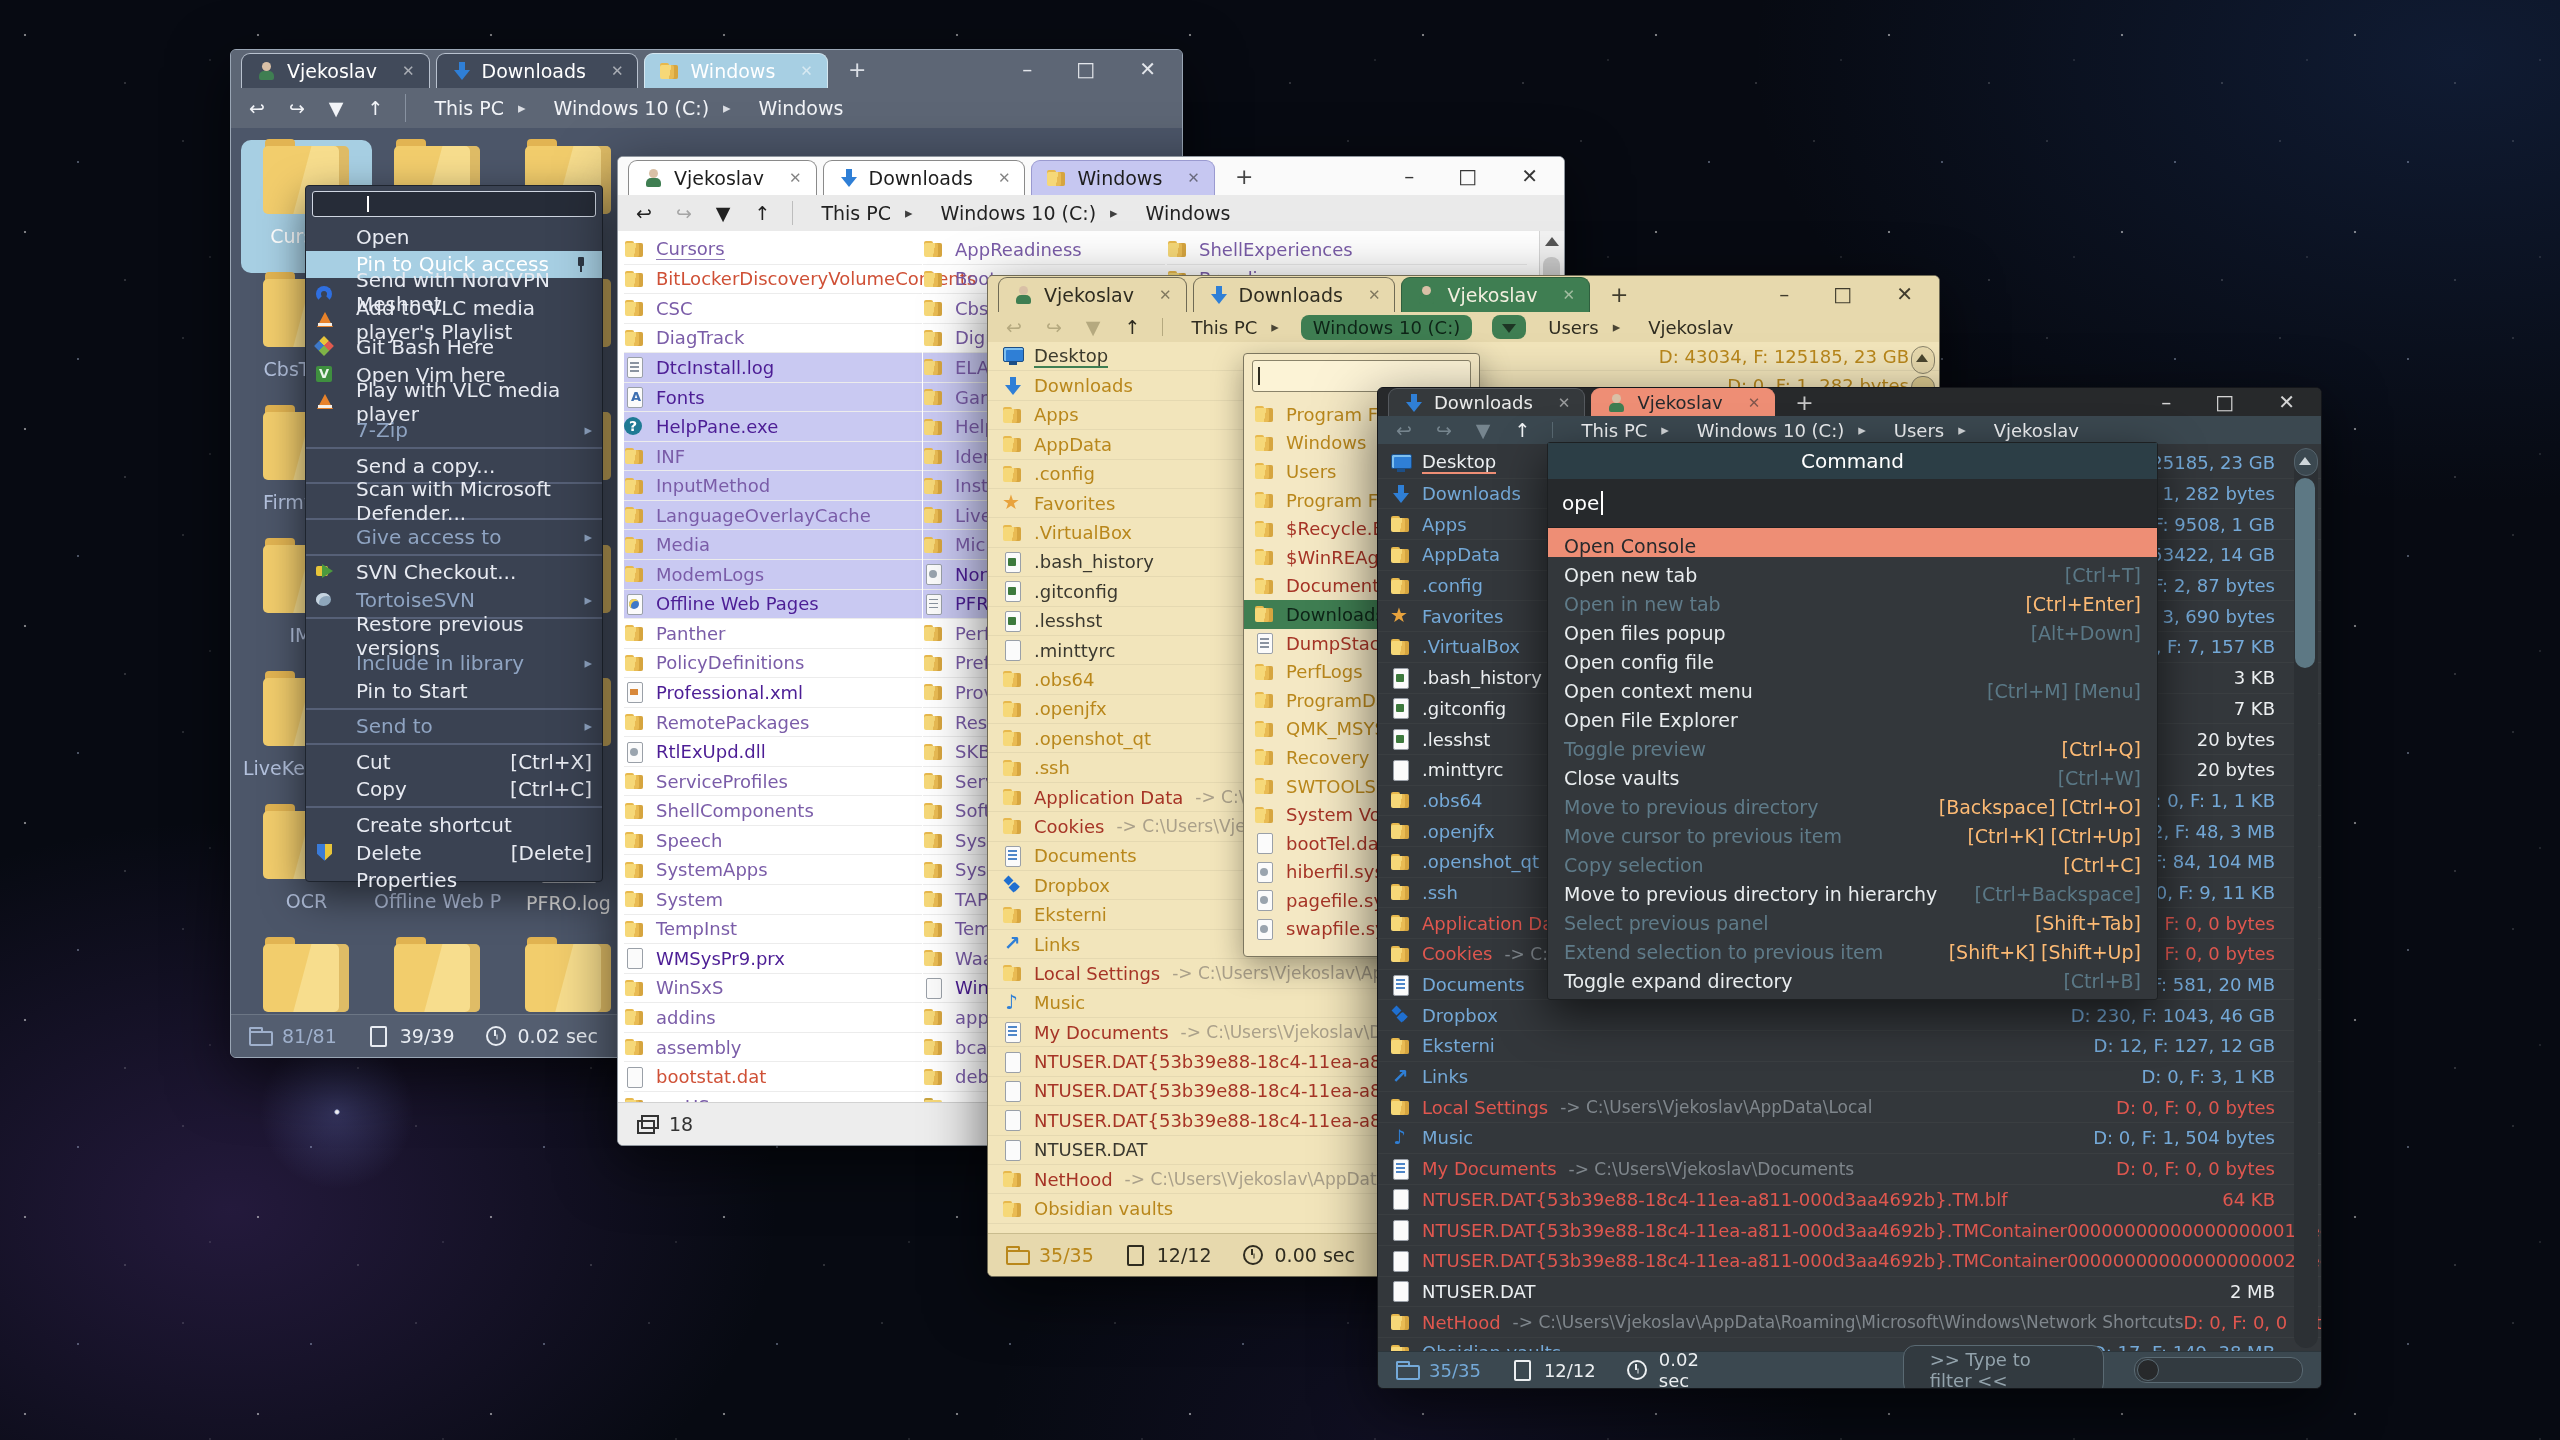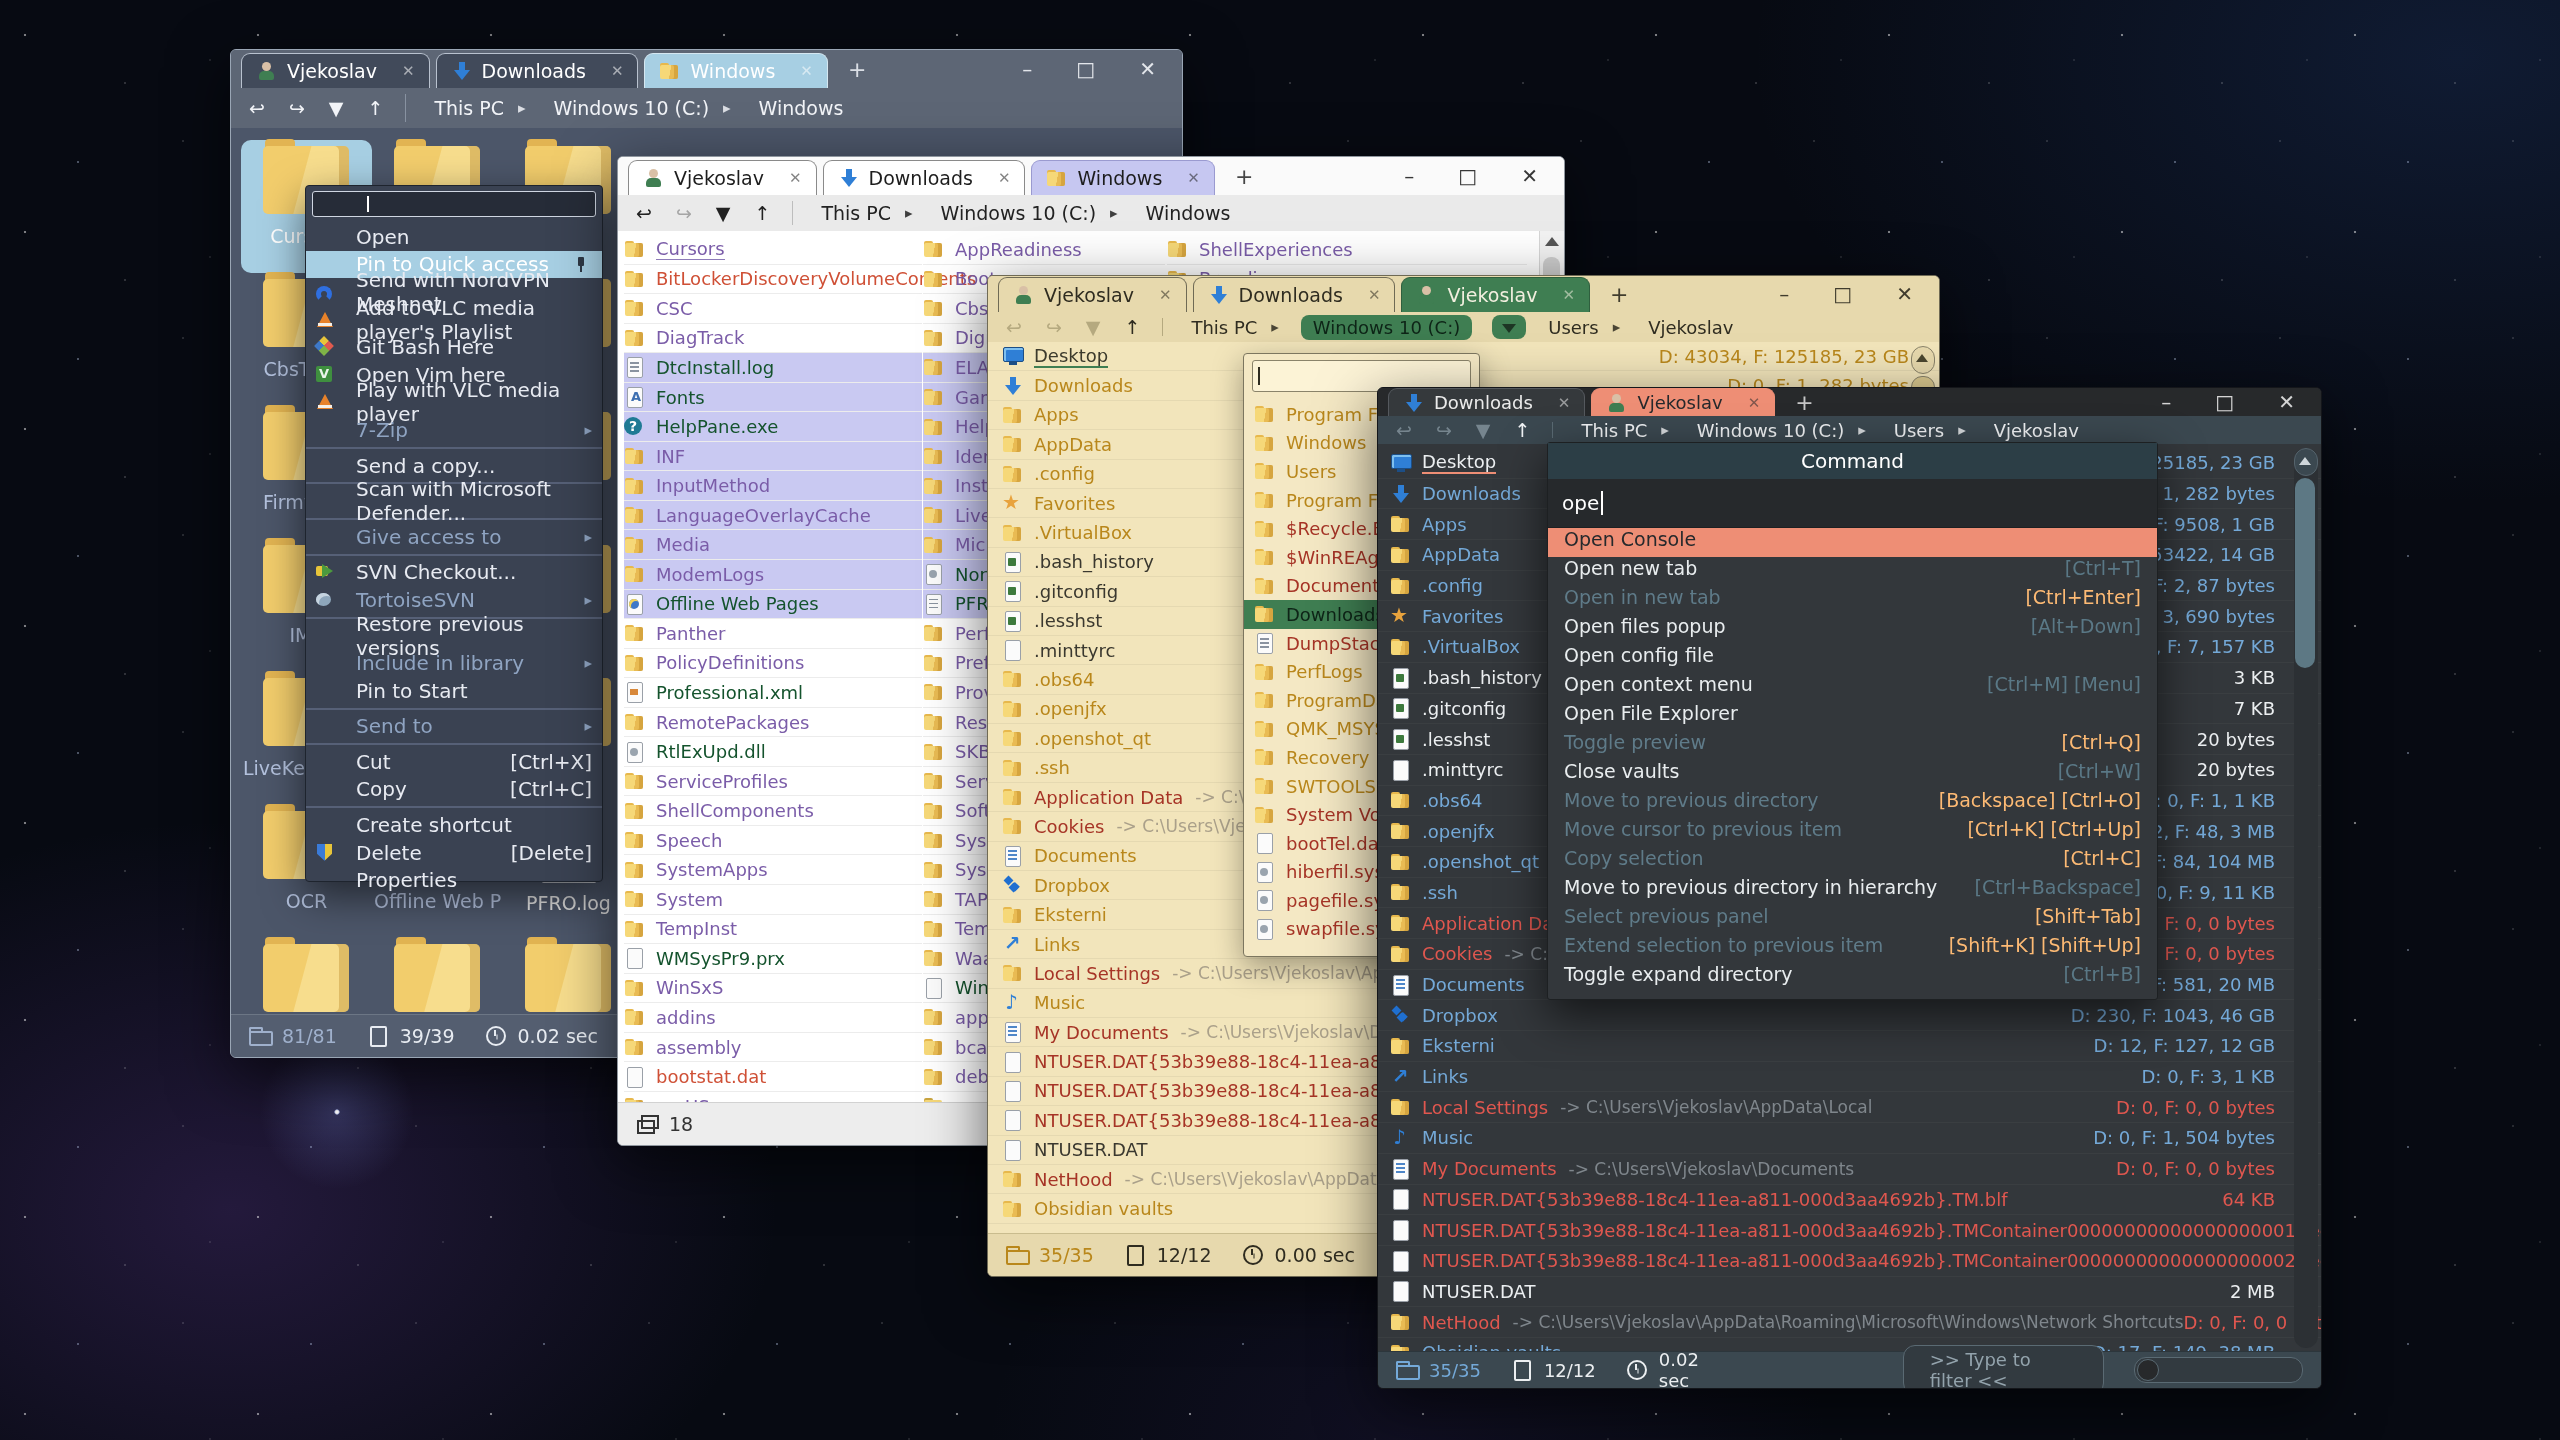--- a/index.html
+++ b/index.html
@@ -145,21 +145,21 @@
   .win2 .tab.active{background:#c6c7f1;border-color:#9a9ad0;}
   .win2 .newtab{color:#333}
   .win2 .toolbar{background:#eaeaea;height:36px;color:#222;border-bottom:1px solid #d2d2d2;}
   .win2 .tb-div{background:#bdbdbd;}
   .win2 .nav.dim{color:#a5a5a5}
   .win2 .content{top:74px;bottom:42px;background:#fff;}
   .win2 .statusbar{height:42px;background:#ededed;color:#333;border-top:1px solid #d2d2d2;}
   .col{position:absolute;top:4px;}
   .col .frow{height:28.55px;border-bottom:1px solid #ececec;padding-right:6px;}
   .win2 .k-folder .fname{color:#7a5ca8;}
-  .win2 .k-file .fname{color:#14532d;}
+  .win2 .k-file .fname{color:#4c1d95;}
   .win2 .k-red .fname{color:#cf5036;}
   .win2 .frow.sel{background:#c9c9f2;}
   .win2 .frow.cursor .fname{border-bottom:1.5px solid #8d7bb8;}
   .w2scroll{position:absolute;right:0;top:74px;bottom:42px;width:24px;background:#f2f2f2;border-left:1px solid #d6d6d6;}
   .w2scroll::before{content:"";position:absolute;left:5px;top:6px;border-left:7px solid transparent;border-right:7px solid transparent;border-bottom:9px solid #555;}
   .w2scroll::after{content:"";position:absolute;left:3px;top:26px;width:17px;height:120px;background:#cdcdcd;border-radius:8px;}
   
   .win3{left:987px;top:275px;width:951px;height:1000px;z-index:30;background:#f2e5bb;border:1px solid #6f6a55;}
   .win3 .titlebar{background:#e7d9ad;height:36px;color:#2f2c20;}
   .win3 .tab{background:#e7d9ad;border-color:#6f6a55;color:#2f2c20;}
@@ -223,21 +223,21 @@
   .w4scroll{position:absolute;right:3px;top:60px;bottom:40px;width:24px;background:#2c3034;border-radius:12px;}
   .w4scroll::before{content:"";position:absolute;left:0;top:0;width:22px;height:26px;border-radius:12px;background:#3b4850;border:1px solid #55636c;}
   .w4scroll i{position:absolute;left:5px;top:9px;border-left:6px solid transparent;border-right:6px solid transparent;border-bottom:8px solid #cfd6da;}
   .w4scroll::after{content:"";position:absolute;left:1px;top:30px;width:20px;height:190px;border-radius:10px;background:#5d7884;}
   
   .palette{position:absolute;left:169px;top:54px;width:609px;height:556px;background:#33373b;border:1px solid #1d2022;
      box-shadow:0 16px 46px rgba(0,0,0,.6);z-index:10;border-radius:3px;}
   .phead{height:36px;background:#2c3e46;color:#fff;font-size:20px;display:flex;align-items:center;justify-content:center;}
   .pquery{height:48px;background:#26292c;border-bottom:1px solid #1d2022;display:flex;align-items:center;padding:0 14px;color:#fff;font-size:20px;}
   .pquery::after{content:"";width:2px;height:24px;background:#fff;margin-left:2px;}
-  .prow{display:flex;align-items:flex-start;height:29px;padding:0 16px;font-size:19px;}
+  .prow{display:flex;align-items:flex-end;height:29px;padding:0 16px;font-size:19px;}
   .prow .plabel{white-space:nowrap}
   .prow .pshort{margin-left:auto;color:#5a7886;}
   .prow.k-norm{color:#e9edef;}
   .prow.k-mut{color:#5f7b89;}
   .prow.k-mut .pshort{color:#fdba74}
   .prow.k-sel{background:#ee8e75;color:#26292c;}
 </style>
 </head>
 <body>
 

